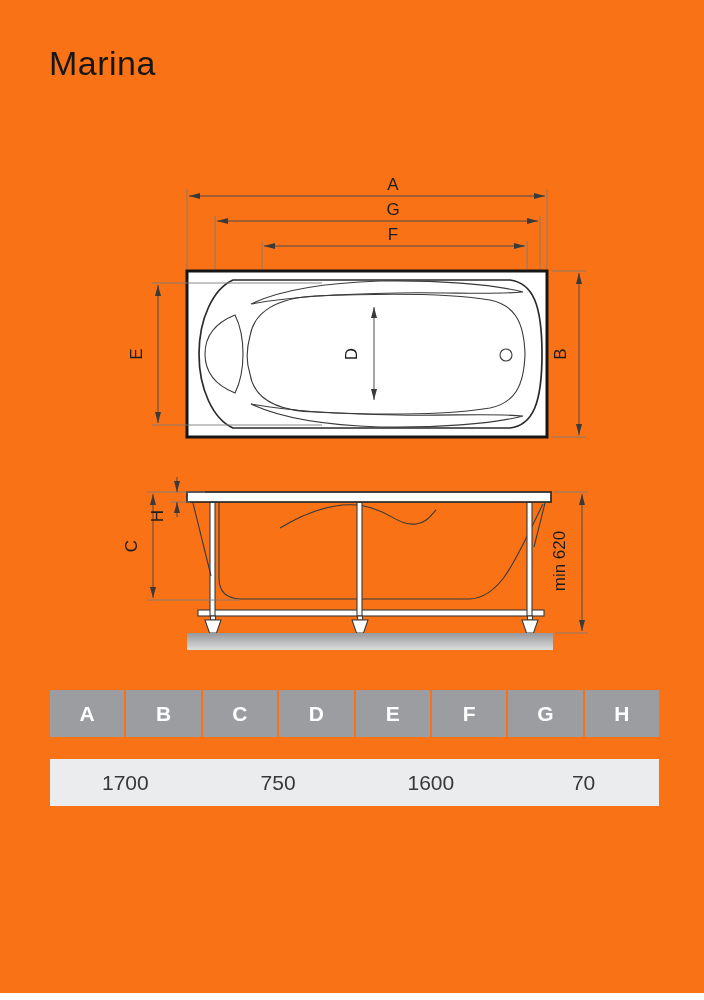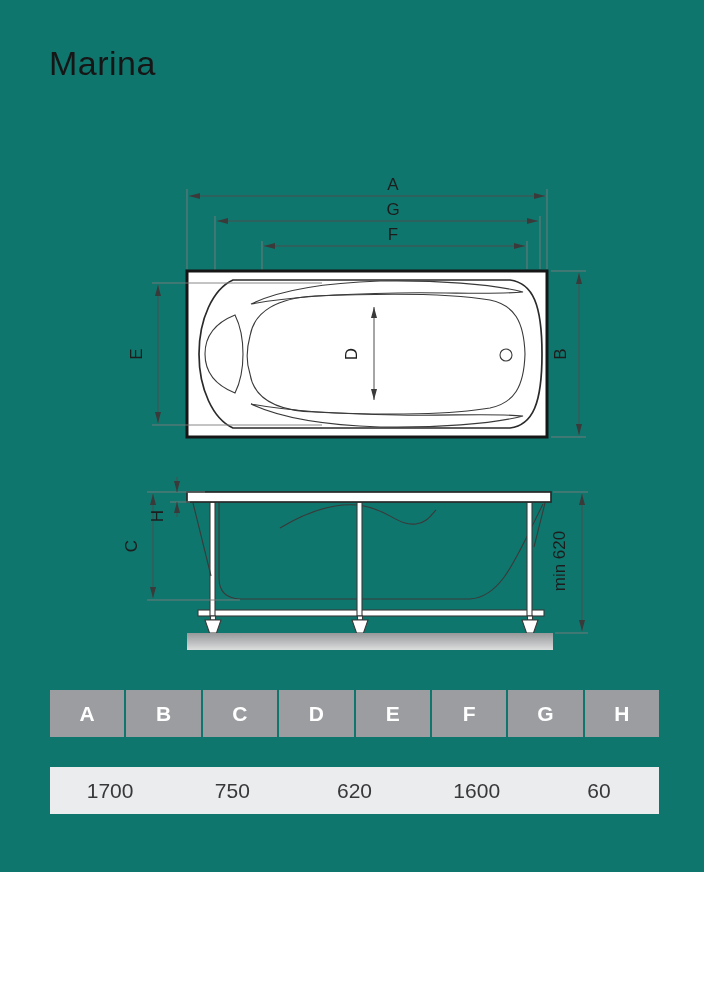--- a/index.html
+++ b/index.html
@@ -1,17 +1,17 @@
 <!DOCTYPE html>
 <html style="--header-bg: #9b9da0; --header-text: #ffffff; --value-bg: #ebecee;"><head>
 <meta charset="utf-8">
 <style>
   html,body { margin:0; padding:0; background:#fff; }
   .page {
-    position:relative; width:704px; height:872px; background:#0f766e;
+    position:relative; width:704px; height:993px; background:#f97316;
     font-family:"Liberation Sans", sans-serif; overflow:hidden;
   }
   .title {
     position:absolute; left:49px; top:44px; margin:0;
     font-size:34px; font-weight:500; letter-spacing:0.5px; color:#161616;
   }
   svg.drawing { position:absolute; left:0; top:150px; }
   svg.drawing text {
     font-family:"Liberation Sans", sans-serif; font-size:17px; fill:#1d1d1d;
   }
@@ -23,21 +23,21 @@
   .whitefill { fill:#ffffff; }
 
   .spec-table { position:absolute; left:50px; top:690px; width:609px; }
   .head-row { display:flex; gap:2px; height:47px; }
   .head-cell {
     flex:1; background:var(--header-bg,#9b9da0); color:var(--header-text,#ffffff);
     display:flex; align-items:center; justify-content:center;
     font-size:21px; font-weight:700;
   }
   .val-row {
-    display:flex; gap:2px; height:47px; margin-top:30px;
+    display:flex; gap:2px; height:47px; margin-top:22px;
     background:var(--value-bg,#ebecee);
   }
   .val-cell {
     flex:1; display:flex; align-items:center; justify-content:center;
     font-size:21px; font-weight:400; color:#38383a;
   }
 </style>
 </head>
 <body>
 
@@ -185,19 +185,18 @@
       <div class="head-cell">C</div>
       <div class="head-cell">D</div>
       <div class="head-cell">E</div>
       <div class="head-cell">F</div>
       <div class="head-cell">G</div>
       <div class="head-cell">H</div>
     </div>
     <div class="val-row">
       <div class="val-cell">1700</div>
       <div class="val-cell">750</div>
-      <div class="val-cell">620</div>
       <div class="val-cell">1600</div>
-      <div class="val-cell">60</div>
+      <div class="val-cell">70</div>
     </div>
   </div>
 
 </div>
 
 </body></html>

